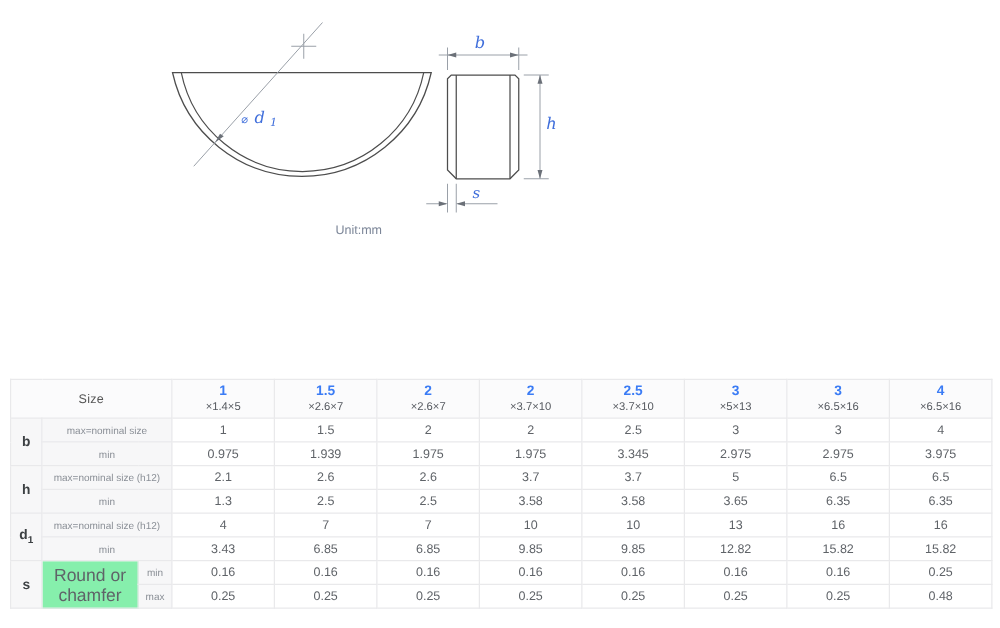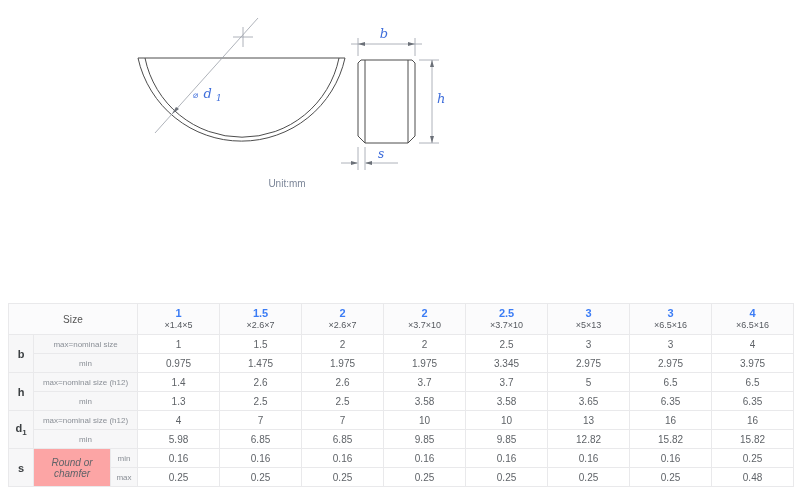--- a/index.html
+++ b/index.html
@@ -14,21 +14,21 @@
   th.size-corner { background:#d9d9d9; color:#555; font-weight:normal; font-size:10px; letter-spacing:.2px; }
   .size-num  { color:#3b7cf5; font-size:11px; font-weight:bold; line-height:13px; }
   .size-dims { color:#55595f; font-size:9px; font-weight:normal; line-height:11px; }
 
   .spec-table tbody tr { height:19px; }
   .spec-table tbody td { color:#5f6368; font-size:10px; background:#ffffff; }
 
   th.grp { background:#f7f7f8; color:#3c4043; font-size:11px; font-weight:bold; }
   th.grp sub { font-size:8px; }
   th.sub { background:#f7f7f8; color:#8a8f96; font-size:8px; font-weight:normal;margin-top:30px; }
-  th.sub-mid { background:#fca5a5; color:#5f6368; font-size:10px; font-weight:normal;font-style:italic; }
+  th.sub-mid { background:#86efac; color:#5f6368; font-size:14px; font-weight:normal; }
 
   .dline { stroke:#4d4d4d; stroke-width:1; fill:none; }
   .dim   { stroke:#9aa0a8; stroke-width:0.8; fill:none; }
   .dimfill { fill:#6b7078; stroke:none; }
   .bluelabel { fill:#3f6edb; font-family:"DejaVu Serif",serif; font-style:italic; }
   .unitlabel { fill:#7c8698; font-family:"Liberation Sans",sans-serif; font-size:10px; }
 </style>
 </head>
 <body>
 
@@ -143,32 +143,32 @@
         <td>2</td>
         <td>2</td>
         <td>2.5</td>
         <td>3</td>
         <td>3</td>
         <td>4</td>
       </tr>
     <tr>
       <th class="sub" colspan="2">min</th>
     <td>0.975</td>
-        <td>1.475</td>
+        <td>1.939</td>
         <td>1.975</td>
         <td>1.975</td>
         <td>3.345</td>
         <td>2.975</td>
         <td>2.975</td>
         <td>3.975</td>
       </tr>
     <tr>
       <th class="grp" rowspan="2">h</th>
       <th class="sub" colspan="2">max=nominal size (h12)</th>
-    <td>1.4</td>
+    <td>2.1</td>
         <td>2.6</td>
         <td>2.6</td>
         <td>3.7</td>
         <td>3.7</td>
         <td>5</td>
         <td>6.5</td>
         <td>6.5</td>
       </tr>
     <tr>
       <th class="sub" colspan="2">min</th>
@@ -188,21 +188,21 @@
         <td>7</td>
         <td>7</td>
         <td>10</td>
         <td>10</td>
         <td>13</td>
         <td>16</td>
         <td>16</td>
       </tr>
     <tr>
       <th class="sub" colspan="2">min</th>
-    <td>5.98</td>
+    <td>3.43</td>
         <td>6.85</td>
         <td>6.85</td>
         <td>9.85</td>
         <td>9.85</td>
         <td>12.82</td>
         <td>15.82</td>
         <td>15.82</td>
       </tr>
     <tr>
       <th class="grp" rowspan="2">s</th>

